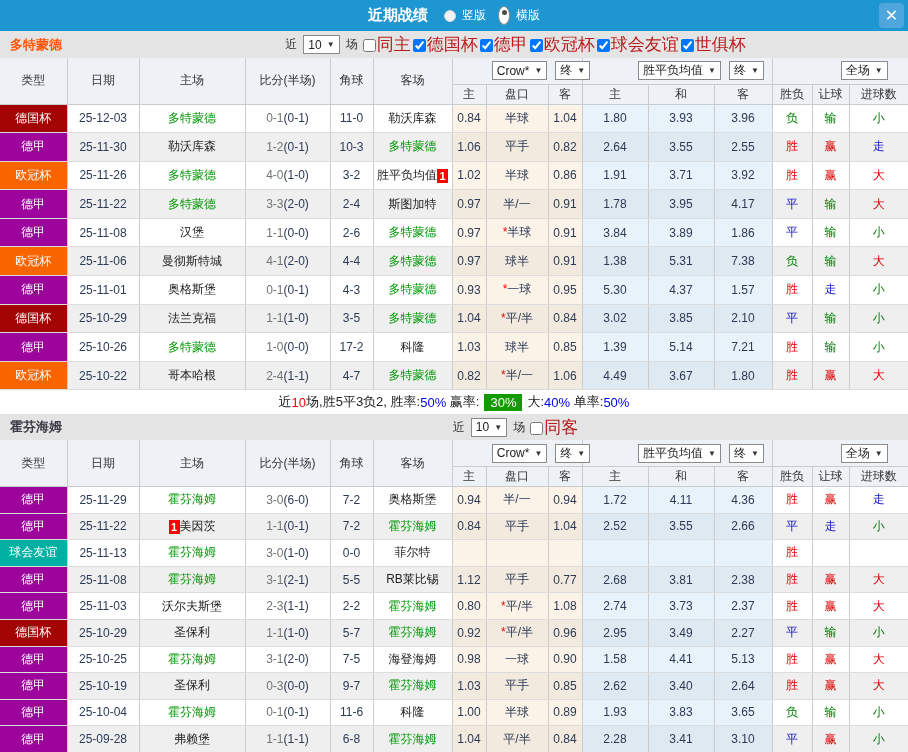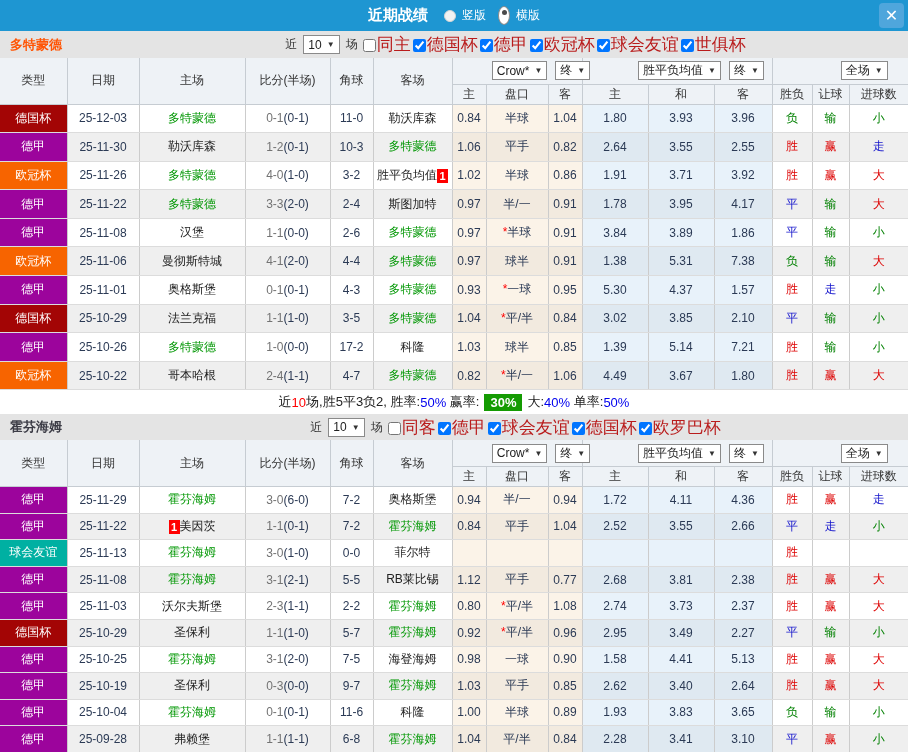--- a/index.html
+++ b/index.html
@@ -49,21 +49,21 @@
   td.league { color:#fff; font-size:12px; }
   .t-green { color:#009703; } .t-black { color:#222; }
   .ft { color:#737373; } .ht { color:#2b3a55; }
   .star { color:#f00; }
   .c-red { color:#dd0000; } .c-green { color:#008000; } .c-blue { color:#1515cc; }
   .badge1 { display:inline-block; background:#f00; color:#fff; width:11px; height:14px; line-height:14px; font-size:11px; font-weight:bold; text-align:center; vertical-align:-1px; }
 
   
   .summary { height:24px; display:flex; align-items:center; justify-content:center; font-size:13px; color:#222; background:#fff; white-space:pre; }
   .summary .red { color:#f00; } .summary .blue { color:#0000ee; }
-  .summary .greenbox { background:#149b02; color:#fff; padding:1px 6px; margin:0 5px; font-weight:bold; }
+  .summary .greenbox { background:#149b02; color:#fff; padding:1px 6px; margin:0 5px; font-weight:normal; }
 </style>
 </head>
 <body>
 
 <div class="page">
   <div class="titlebar">
     <span class="title">近期战绩</span>
     <span class="radio-group">
       <span class="radio"></span>
       <span>竖版</span>
@@ -338,21 +338,20 @@
     <div class="strip">
       <span class="team">霍芬海姆</span>
       <div class="filters">
         <span class="lbl f-near">近</span>
         <span class="sel count">
               <span class="sel-t">10</span>
               <span class="arr">▼</span>
             </span>
         <span class="lbl f-matches">场</span>
         <label class="chk same"><input type="checkbox" style=""><span>同客</span></label>
-        <span class="leagues"><label class="chk"><input type="checkbox" checked="" style=""><span>德甲</span></label><label class="chk"><input type="checkbox" checked="" style=""><span>球会友谊</span></label><label class="chk"><input type="checkbox" checked="" style=""><span>德国杯</span></label><label class="chk"><input type="checkbox" checked="" style=""><span>欧罗巴杯</span></label></span>
       </div>
     </div>
     <table>
       <colgroup>
         <col class="c1">
             <col class="c2">
             <col class="c3">
             <col class="c4">
             <col class="c5">
             <col class="c6">

